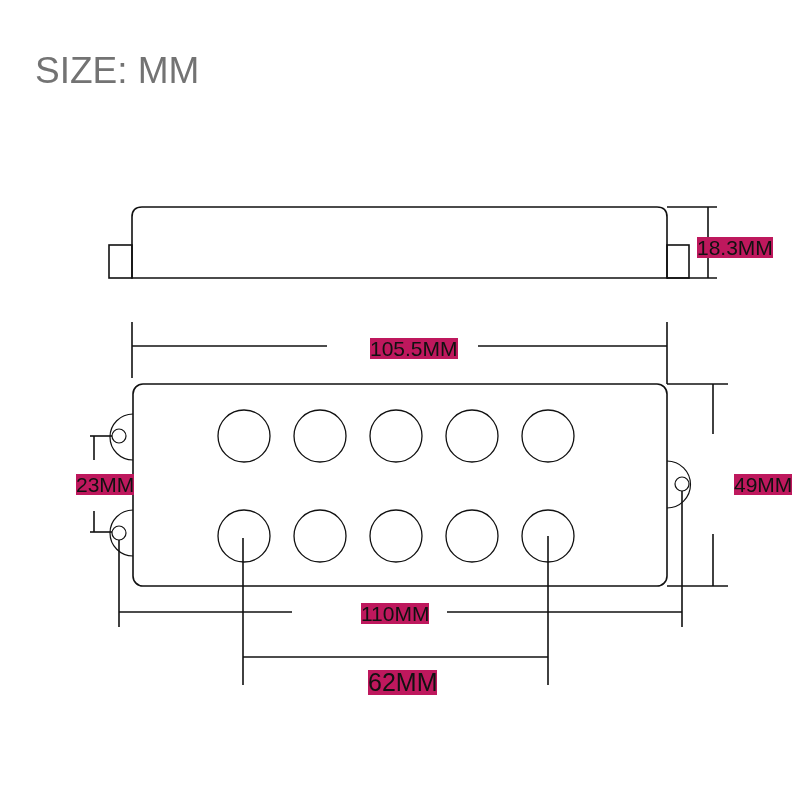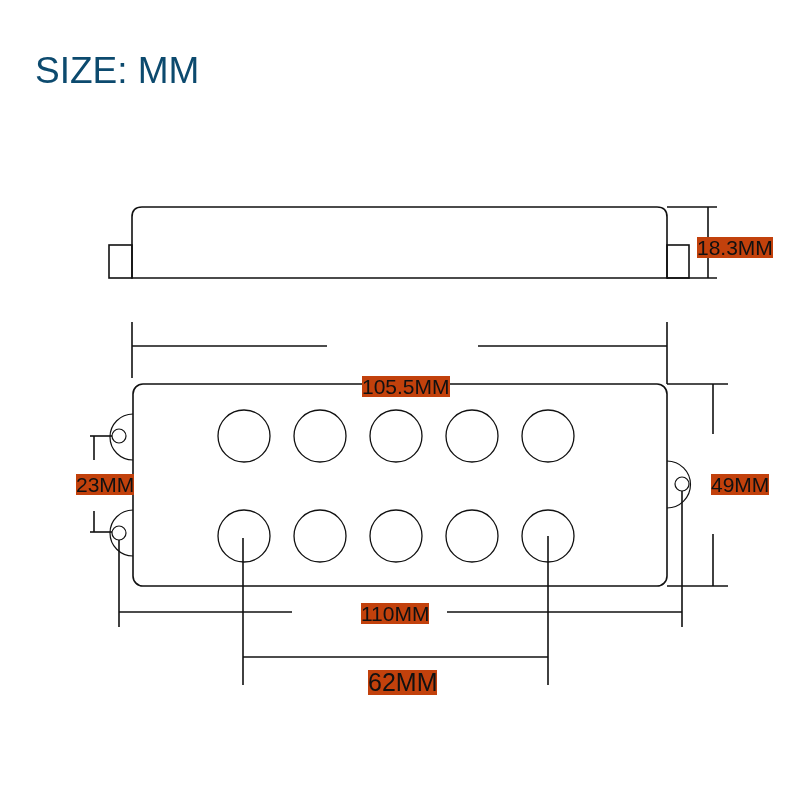--- a/index.html
+++ b/index.html
@@ -1,19 +1,19 @@
 <!DOCTYPE html>
 <html><head>
   <meta charset="utf-8">
   <style>
     html, body { margin: 0; padding: 0; background: #ffffff; }
     body { width: 800px; height: 800px; position: relative; overflow: hidden; font-family: "Liberation Sans", sans-serif; }
-    #title { position: absolute; left: 35px; top: 50px; font-size: 37px; color: #0c4a6e; letter-spacing: 0px; text-align: right; }
+    #title { position: absolute; left: 35px; top: 50px; font-size: 37px; color: #737373; letter-spacing: 0px; text-align: right; }
     svg { position: absolute; left: 0; top: 0; }
-    .lbl { position: absolute; font-size: 21px; color: #111; background: #c2410c; white-space: nowrap; line-height: 1; }
+    .lbl { position: absolute; font-size: 21px; color: #111; background: #be185d; white-space: nowrap; line-height: 1; }
   </style>
 </head>
 <body>
 
 <div id="title">SIZE: MM</div>
 
 <svg width="800" height="800" viewBox="0 0 800 800" fill="none" stroke="#111" stroke-width="1.6">
 
   <g>
     <path d="M132 278 L132 217 Q132 207 142 207 L657 207 Q667 207 667 217 L667 278 Z"></path>
@@ -79,17 +79,17 @@
   </g>
 
   <g>
     <line x1="243" y1="538" x2="243" y2="685"></line>
     <line x1="548" y1="536" x2="548" y2="685"></line>
     <line x1="243" y1="657" x2="548" y2="657"></line>
   </g>
 </svg>
 
 <div class="lbl" style="left:697px; top:237px;">18.3MM</div>
-<div class="lbl" style="left:362px; top:338px;margin-top:38px;">105.5MM</div>
+<div class="lbl" style="left:370px; top:338px;">105.5MM</div>
 <div class="lbl" style="left:56px; top:474px;margin-left:20px;">23MM</div>
-<div class="lbl" style="left:711px; top:474px;">49MM</div>
+<div class="lbl" style="left:734px; top:474px;">49MM</div>
 <div class="lbl" style="left:361px; top:603px;text-align:center;">110MM</div>
 <div class="lbl" style="left:368px; top:670px; font-size:25px;text-align:center;">62MM</div>
 
 </body></html>

